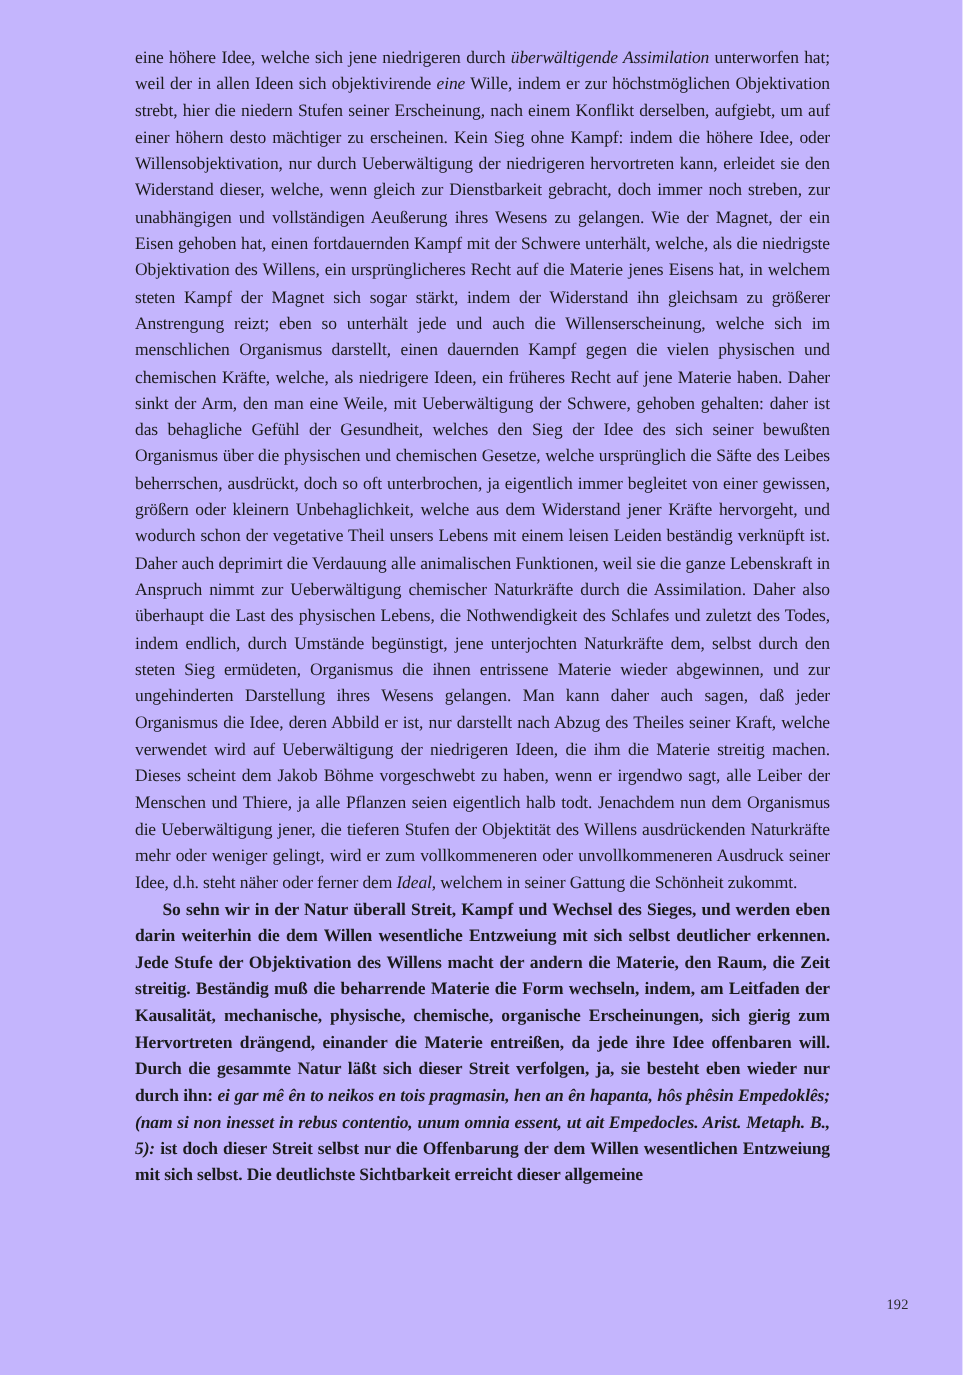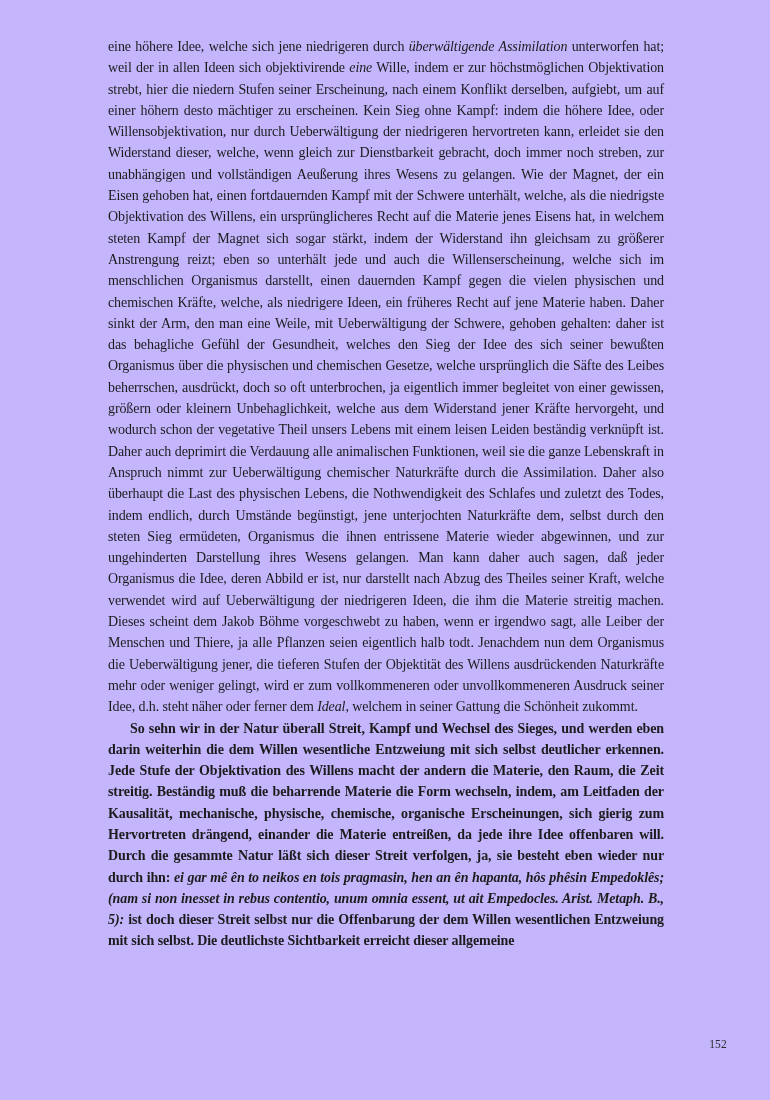--- a/index.html
+++ b/index.html
@@ -54,14 +54,14 @@
   }
 </style>
 </head>
 <body>
 
 <div class="page">
   <div class="text-block">
       <p class="para" lang="de"><span>eine höhere Idee, welche sich jene niedrigeren durch </span><span class="run-italic">überwältigende Assimilation</span><span> unterworfen hat; weil der in allen Ideen sich objektivirende </span><span class="run-italic">eine</span><span> Wille, indem er zur höchstmöglichen Objektivation strebt, hier die niedern Stufen seiner Erscheinung, nach einem Konflikt derselben, aufgiebt, um auf einer höhern desto mächtiger zu erscheinen. Kein Sieg ohne Kampf: indem die höhere Idee, oder Willensobjektivation, nur durch Ueberwältigung der niedrigeren hervortreten kann, erleidet sie den Widerstand dieser, welche, wenn gleich zur Dienstbarkeit gebracht, doch immer noch streben, zur unabhängigen und vollständigen Aeußerung ihres Wesens zu gelangen. Wie der Magnet, der ein Eisen gehoben hat, einen fortdauernden Kampf mit der Schwere unterhält, welche, als die niedrigste Objektivation des Willens, ein ursprünglicheres Recht auf die Materie jenes Eisens hat, in welchem steten Kampf der Magnet sich sogar stärkt, indem der Widerstand ihn gleichsam zu größerer Anstrengung reizt; eben so unterhält jede und auch die Willenserscheinung, welche sich im menschlichen Organismus darstellt, einen dauernden Kampf gegen die vielen physischen und chemischen Kräfte, welche, als niedrigere Ideen, ein früheres Recht auf jene Materie haben. Daher sinkt der Arm, den man eine Weile, mit Ueberwältigung der Schwere, gehoben gehalten: daher ist das behagliche Gefühl der Gesundheit, welches den Sieg der Idee des sich seiner bewußten Organismus über die physischen und chemischen Gesetze, welche ursprünglich die Säfte des Leibes beherrschen, ausdrückt, doch so oft unterbrochen, ja eigentlich immer begleitet von einer gewissen, größern oder kleinern Unbehaglichkeit, welche aus dem Widerstand jener Kräfte hervorgeht, und wodurch schon der vegetative Theil unsers Lebens mit einem leisen Leiden beständig verknüpft ist. Daher auch deprimirt die Verdauung alle animalischen Funktionen, weil sie die ganze Lebenskraft in Anspruch nimmt zur Ueberwältigung chemischer Naturkräfte durch die Assimilation. Daher also überhaupt die Last des physischen Lebens, die Nothwendigkeit des Schlafes und zuletzt des Todes, indem endlich, durch Umstände begünstigt, jene unterjochten Naturkräfte dem, selbst durch den steten Sieg ermüdeten, Organismus die ihnen entrissene Materie wieder abgewinnen, und zur ungehinderten Darstellung ihres Wesens gelangen. Man kann daher auch sagen, daß jeder Organismus die Idee, deren Abbild er ist, nur darstellt nach Abzug des Theiles seiner Kraft, welche verwendet wird auf Ueberwältigung der niedrigeren Ideen, die ihm die Materie streitig machen. Dieses scheint dem Jakob Böhme vorgeschwebt zu haben, wenn er irgendwo sagt, alle Leiber der Menschen und Thiere, ja alle Pflanzen seien eigentlich halb todt. Jenachdem nun dem Organismus die Ueberwältigung jener, die tieferen Stufen der Objektität des Willens ausdrückenden Naturkräfte mehr oder weniger gelingt, wird er zum vollkommeneren oder unvollkommeneren Ausdruck seiner Idee, d.h. steht näher oder ferner dem </span><span class="run-italic">Ideal</span><span>, welchem in seiner Gattung die Schönheit zukommt.</span></p>
       <p class="para indent" lang="de"><span>So sehn wir in der Natur überall Streit, Kampf und Wechsel des Sieges, und werden eben darin weiterhin die dem Willen wesentliche Entzweiung mit sich selbst deutlicher erkennen. Jede Stufe der Objektivation des Willens macht der andern die Materie, den Raum, die Zeit streitig. Beständig muß die beharrende Materie die Form wechseln, indem, am Leitfaden der Kausalität, mechanische, physische, chemische, organische Erscheinungen, sich gierig zum Hervortreten drängend, einander die Materie entreißen, da jede ihre Idee offenbaren will. Durch die gesammte Natur läßt sich dieser Streit verfolgen, ja, sie besteht eben wieder nur durch ihn: </span><span class="run-italic">ei gar mê ên to neikos en tois pragmasin, hen an ên hapanta, hôs phêsin Empedoklês; (nam si non inesset in rebus contentio, unum omnia essent, ut ait Empedocles. Arist. Metaph. B., 5):</span><span> ist doch dieser Streit selbst nur die Offenbarung der dem Willen wesentlichen Entzweiung mit sich selbst. Die deutlichste Sichtbarkeit erreicht dieser allgemeine</span></p>
     </div>
-  <div class="page-number">152</div>
+  <div class="page-number">192</div>
 </div>
 
 </body></html>

